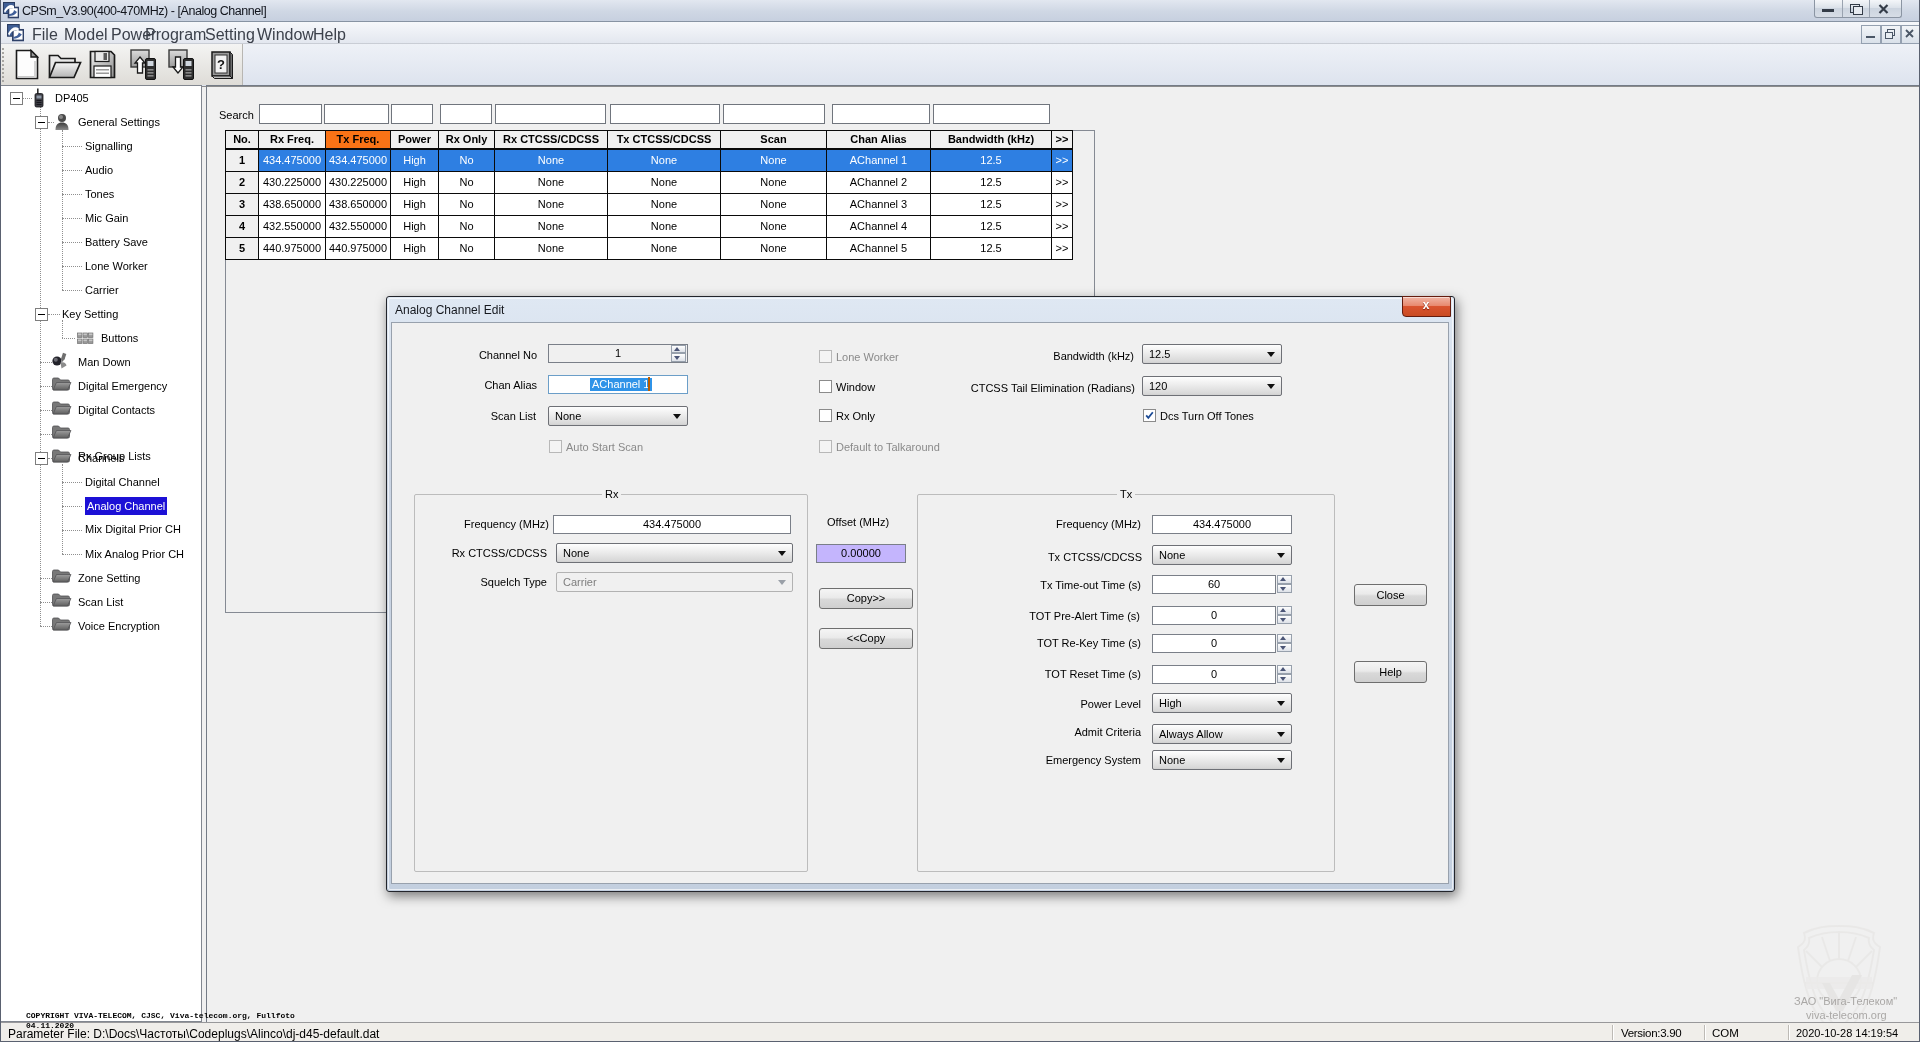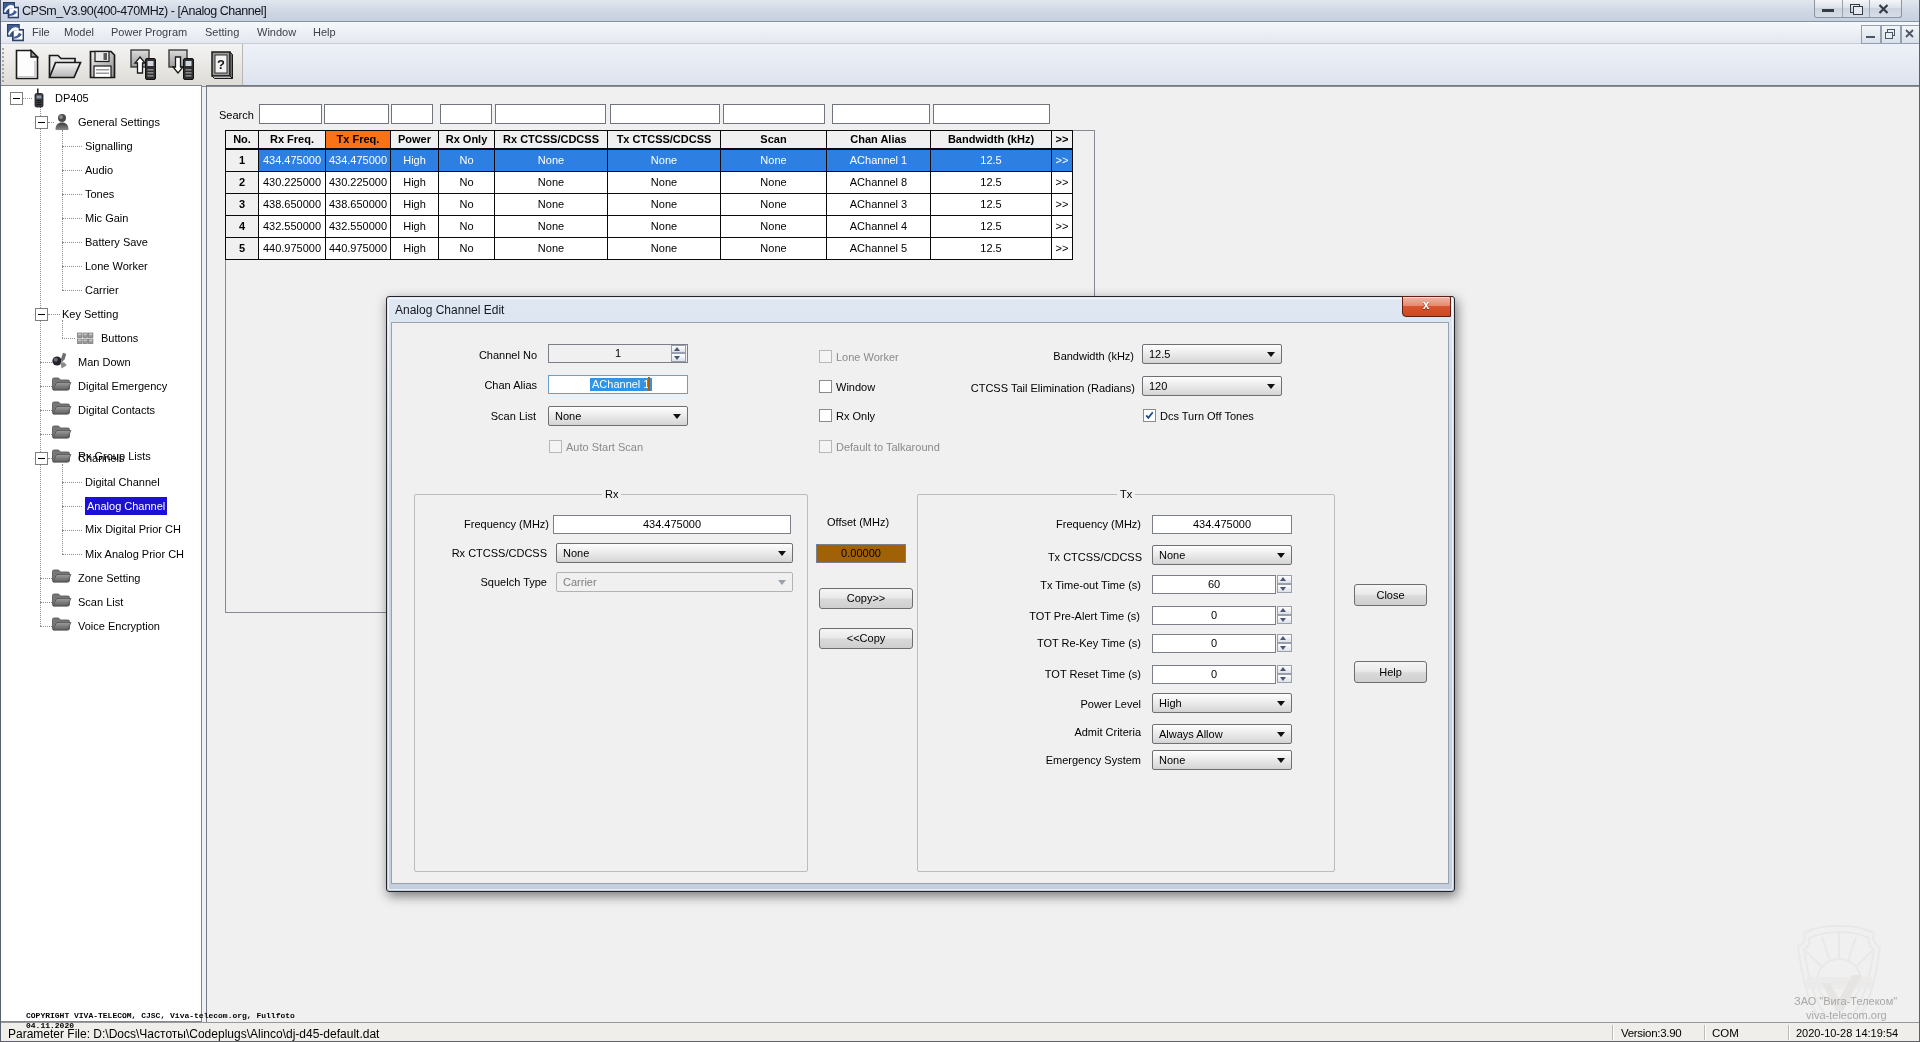--- a/index.html
+++ b/index.html
@@ -11,21 +11,21 @@
 .sbx{position:absolute;left:0;width:15px;height:9px;border:1px solid #97a0ac;background:linear-gradient(#fefefe,#dde1e8);box-sizing:border-box}
 .sup{position:absolute;left:3.5px;top:2.5px;width:0;height:0;border-left:3.5px solid transparent;border-right:3.5px solid transparent;border-bottom:4px solid #4c5677}
 .sdn{position:absolute;left:3.5px;top:3px;width:0;height:0;border-left:3.5px solid transparent;border-right:3.5px solid transparent;border-top:4px solid #4c5677}
 .gbox{position:absolute;border:1px solid #bcbcbc;border-radius:2px}
 .glab{position:absolute;font-size:11px;background:#f0f0f0;padding:0 3px;color:#000}
 .trow{position:absolute;font-size:11px;color:#000;white-space:nowrap;line-height:18px;height:18px}
 .dot-v{position:absolute;width:1px;border-left:1px dotted #8f8f8f}
 .dot-h{position:absolute;height:1px;border-top:1px dotted #8f8f8f}
 .exp{position:absolute;width:11px;height:11px;background:#fff;border:1px solid #7e7e7e}
 .exp i{position:absolute;left:2px;top:5px;width:7px;height:1px;background:#000}
-.mi{font-size:11px;color:#3c414b}
+.mi{font-size:16px;color:#3c414b}
 .sep{position:absolute;width:1px;background:#bdbab5}
 .sep2{position:absolute;width:1px;background:#fff}
 </style></head>
 <body>
 
 <div class="ab" id="titlebar" style="left:0;top:0;width:1920px;height:21px;background:linear-gradient(180deg,#e2e7f0,#cfd7e4 55%,#c7d0df);border-bottom:1px solid #8793a3"></div>
 <div class="ab" style="left:3px;top:2px;width:16px;height:17px">
 <svg width="16" height="17" viewBox="0 0 16 17">
 <rect x="0.5" y="0.5" width="11" height="11" fill="#3f5e94" stroke="#2a3c60"></rect>
 <rect x="5.5" y="5.5" width="10" height="10" fill="#fff" stroke="#2e4068" stroke-width="1.6"></rect>
@@ -327,21 +327,21 @@
 <div class="ab" style="left:931px;top:150px;width:120px;height:21px;background:#2e7fe2;color:#fff;font-weight:normal;font-size:11px;text-align:center;line-height:21px">12.5</div>
 <div class="ab" style="left:1052px;top:150px;width:20px;height:21px;background:#2e7fe2;color:#fff;font-weight:normal;font-size:11px;text-align:center;line-height:21px">&gt;&gt;</div>
 <div class="ab" style="left:226px;top:172px;width:32px;height:21px;background:#f0f0f0;color:#000;font-weight:bold;font-size:11px;text-align:center;line-height:21px">2</div>
 <div class="ab" style="left:259px;top:172px;width:66px;height:21px;background:#fff;color:#000;font-weight:normal;font-size:11px;text-align:center;line-height:21px">430.225000</div>
 <div class="ab" style="left:326px;top:172px;width:64px;height:21px;background:#fff;color:#000;font-weight:normal;font-size:11px;text-align:center;line-height:21px">430.225000</div>
 <div class="ab" style="left:391px;top:172px;width:47px;height:21px;background:#fff;color:#000;font-weight:normal;font-size:11px;text-align:center;line-height:21px">High</div>
 <div class="ab" style="left:439px;top:172px;width:55px;height:21px;background:#fff;color:#000;font-weight:normal;font-size:11px;text-align:center;line-height:21px">No</div>
 <div class="ab" style="left:495px;top:172px;width:112px;height:21px;background:#fff;color:#000;font-weight:normal;font-size:11px;text-align:center;line-height:21px">None</div>
 <div class="ab" style="left:608px;top:172px;width:112px;height:21px;background:#fff;color:#000;font-weight:normal;font-size:11px;text-align:center;line-height:21px">None</div>
 <div class="ab" style="left:721px;top:172px;width:105px;height:21px;background:#fff;color:#000;font-weight:normal;font-size:11px;text-align:center;line-height:21px">None</div>
-<div class="ab" style="left:827px;top:172px;width:103px;height:21px;background:#fff;color:#000;font-weight:normal;font-size:11px;text-align:center;line-height:21px">AChannel 8</div>
+<div class="ab" style="left:827px;top:172px;width:103px;height:21px;background:#fff;color:#000;font-weight:normal;font-size:11px;text-align:center;line-height:21px">AChannel 2</div>
 <div class="ab" style="left:931px;top:172px;width:120px;height:21px;background:#fff;color:#000;font-weight:normal;font-size:11px;text-align:center;line-height:21px">12.5</div>
 <div class="ab" style="left:1052px;top:172px;width:20px;height:21px;background:#fff;color:#000;font-weight:normal;font-size:11px;text-align:center;line-height:21px">&gt;&gt;</div>
 <div class="ab" style="left:226px;top:194px;width:32px;height:21px;background:#f0f0f0;color:#000;font-weight:bold;font-size:11px;text-align:center;line-height:21px">3</div>
 <div class="ab" style="left:259px;top:194px;width:66px;height:21px;background:#fff;color:#000;font-weight:normal;font-size:11px;text-align:center;line-height:21px">438.650000</div>
 <div class="ab" style="left:326px;top:194px;width:64px;height:21px;background:#fff;color:#000;font-weight:normal;font-size:11px;text-align:center;line-height:21px">438.650000</div>
 <div class="ab" style="left:391px;top:194px;width:47px;height:21px;background:#fff;color:#000;font-weight:normal;font-size:11px;text-align:center;line-height:21px">High</div>
 <div class="ab" style="left:439px;top:194px;width:55px;height:21px;background:#fff;color:#000;font-weight:normal;font-size:11px;text-align:center;line-height:21px">No</div>
 <div class="ab" style="left:495px;top:194px;width:112px;height:21px;background:#fff;color:#000;font-weight:normal;font-size:11px;text-align:center;line-height:21px">None</div>
 <div class="ab" style="left:608px;top:194px;width:112px;height:21px;background:#fff;color:#000;font-weight:normal;font-size:11px;text-align:center;line-height:21px">None</div>
 <div class="ab" style="left:721px;top:194px;width:105px;height:21px;background:#fff;color:#000;font-weight:normal;font-size:11px;text-align:center;line-height:21px">None</div>
@@ -417,21 +417,21 @@
 <div class="glab" style="left:602px;top:488px">Rx</div>
 <div class="ab" style="left:289px;top:518px;width:260px;font-size:11px;text-align:right;color:#000;white-space:nowrap">Frequency (MHz)</div>
 <div class="ab" style="left:553px;top:515px;width:238px;height:19px;background:#fff;border:1px solid #7a7f88;box-sizing:border-box;font-size:11px;text-align:center;line-height:17px">434.475000</div>
 <div class="ab" style="left:287px;top:547px;width:260px;font-size:11px;text-align:right;color:#000;white-space:nowrap">Rx CTCSS/CDCSS</div>
 <div class="ab" style="left:556px;top:543px;width:237px;height:20px;background:linear-gradient(#fefefe,#ececec 45%,#d8d8d8 92%,#d0d0d0);border:1px solid #6e7076;border-radius:2px;box-sizing:border-box;font-size:11px;color:#000;line-height:18px;padding-left:6px">None</div>
 <div class="carr" style="left:778px;top:551px"></div>
 <div class="ab" style="left:287px;top:576px;width:260px;font-size:11px;text-align:right;color:#000;white-space:nowrap">Squelch Type</div>
 <div class="ab" style="left:556px;top:572px;width:237px;height:20px;background:#f0f0f0;border:1px solid #b2b2b2;border-radius:2px;box-sizing:border-box;font-size:11px;color:#7e7e7e;line-height:18px;padding-left:6px">Carrier</div>
 <div class="carr" style="left:778px;top:580px;border-top-color:#9aa0a8"></div>
 <div class="ab" style="left:827px;top:516px;font-size:11px;color:#000;white-space:nowrap">Offset (MHz)</div>
-<div class="ab" style="left:816px;top:544px;width:90px;height:19px;background:#a16207;border:1px solid #7a7f88;box-sizing:border-box;font-size:11px;text-align:center;line-height:17px">0.00000</div>
+<div class="ab" style="left:816px;top:544px;width:90px;height:19px;background:#c4b5fd;border:1px solid #7a7f88;box-sizing:border-box;font-size:11px;text-align:center;line-height:17px">0.00000</div>
 <div class="btn" style="left:819px;top:588px;width:92px;height:19px;line-height:19px">Copy&gt;&gt;</div>
 <div class="btn" style="left:819px;top:628px;width:92px;height:19px;line-height:19px">&lt;&lt;Copy</div>
 <div class="gbox" style="left:917px;top:494px;width:416px;height:376px"></div>
 <div class="glab" style="left:1117px;top:488px">Tx</div>
 <div class="ab" style="left:881px;top:518px;width:260px;font-size:11px;text-align:right;color:#000;white-space:nowrap">Frequency (MHz)</div>
 <div class="ab" style="left:1152px;top:515px;width:140px;height:19px;background:#fff;border:1px solid #7a7f88;box-sizing:border-box;font-size:11px;text-align:center;line-height:17px">434.475000</div>
 <div class="ab" style="left:882px;top:551px;width:260px;font-size:11px;text-align:right;color:#000;white-space:nowrap">Tx CTCSS/CDCSS</div>
 <div class="ab" style="left:1152px;top:545px;width:140px;height:20px;background:linear-gradient(#fefefe,#ececec 45%,#d8d8d8 92%,#d0d0d0);border:1px solid #6e7076;border-radius:2px;box-sizing:border-box;font-size:11px;color:#000;line-height:18px;padding-left:6px">None</div>
 <div class="carr" style="left:1277px;top:553px"></div>
 <div class="ab" style="left:881px;top:579px;width:260px;font-size:11px;text-align:right;color:#000;white-space:nowrap">Tx Time-out Time (s)</div>

